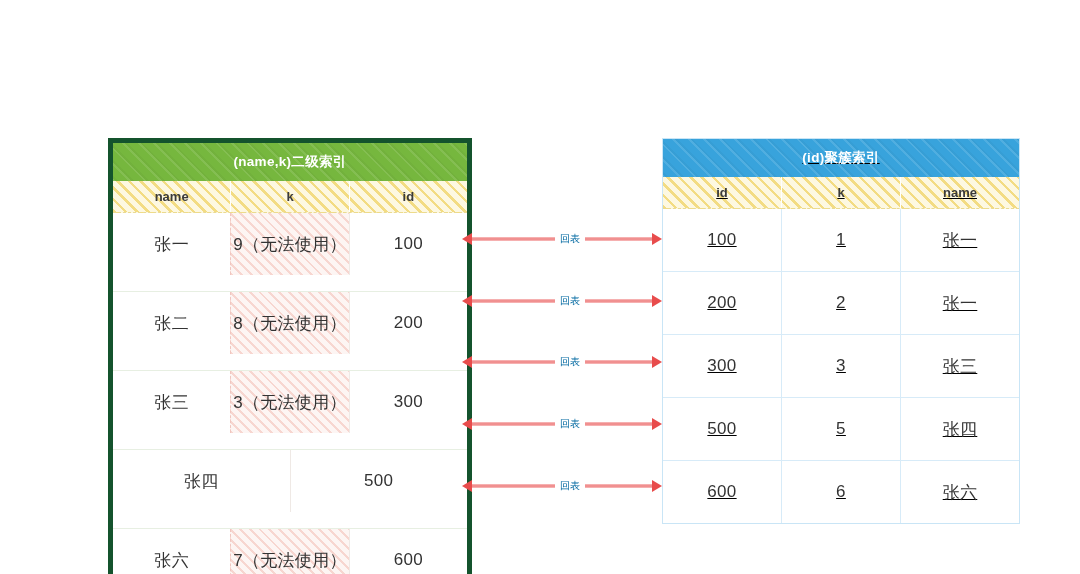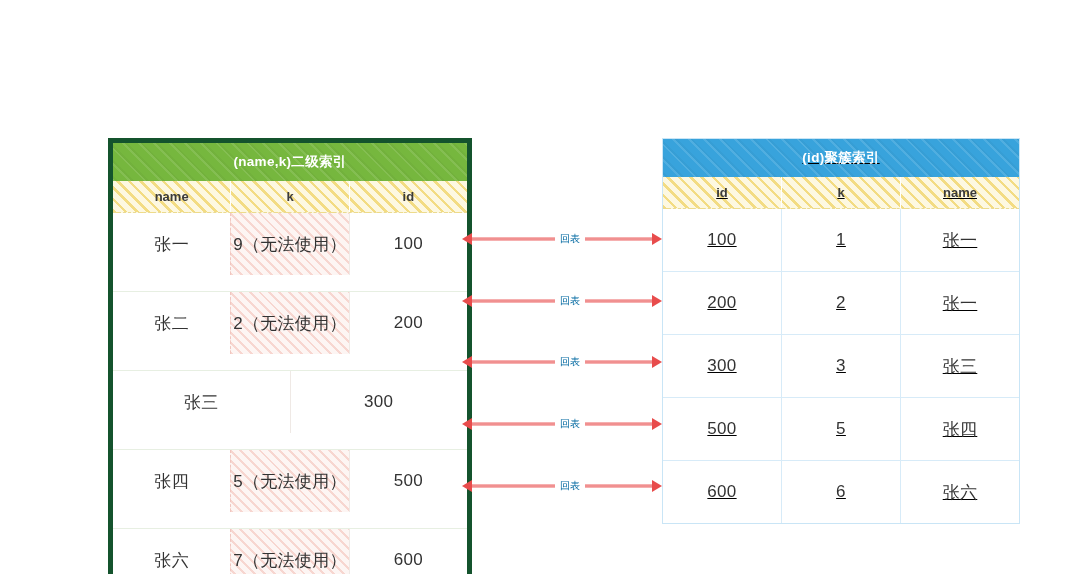--- a/index.html
+++ b/index.html
@@ -147,30 +147,30 @@
       <div class="col-header-cell">k</div>
       <div class="col-header-cell">id</div>
     </div>
     <div class="body-row">
       <div class="body-cell">张一</div>
       <div class="body-cell pink-hatch">9（无法使用）</div>
       <div class="body-cell">100</div>
     </div>
     <div class="body-row">
       <div class="body-cell">张二</div>
-      <div class="body-cell pink-hatch">2（无法使用）</div>
+      <div class="body-cell pink-hatch">8（无法使用）</div>
       <div class="body-cell">200</div>
     </div>
     <div class="body-row">
       <div class="body-cell">张三</div>
+      <div class="body-cell pink-hatch">3（无法使用）</div>
       <div class="body-cell">300</div>
     </div>
     <div class="body-row">
       <div class="body-cell">张四</div>
-      <div class="body-cell pink-hatch">5（无法使用）</div>
       <div class="body-cell">500</div>
     </div>
     <div class="body-row">
       <div class="body-cell">张六</div>
       <div class="body-cell pink-hatch">7（无法使用）</div>
       <div class="body-cell">600</div>
     </div>
   </div>
 
   <div class="idx-table right">

